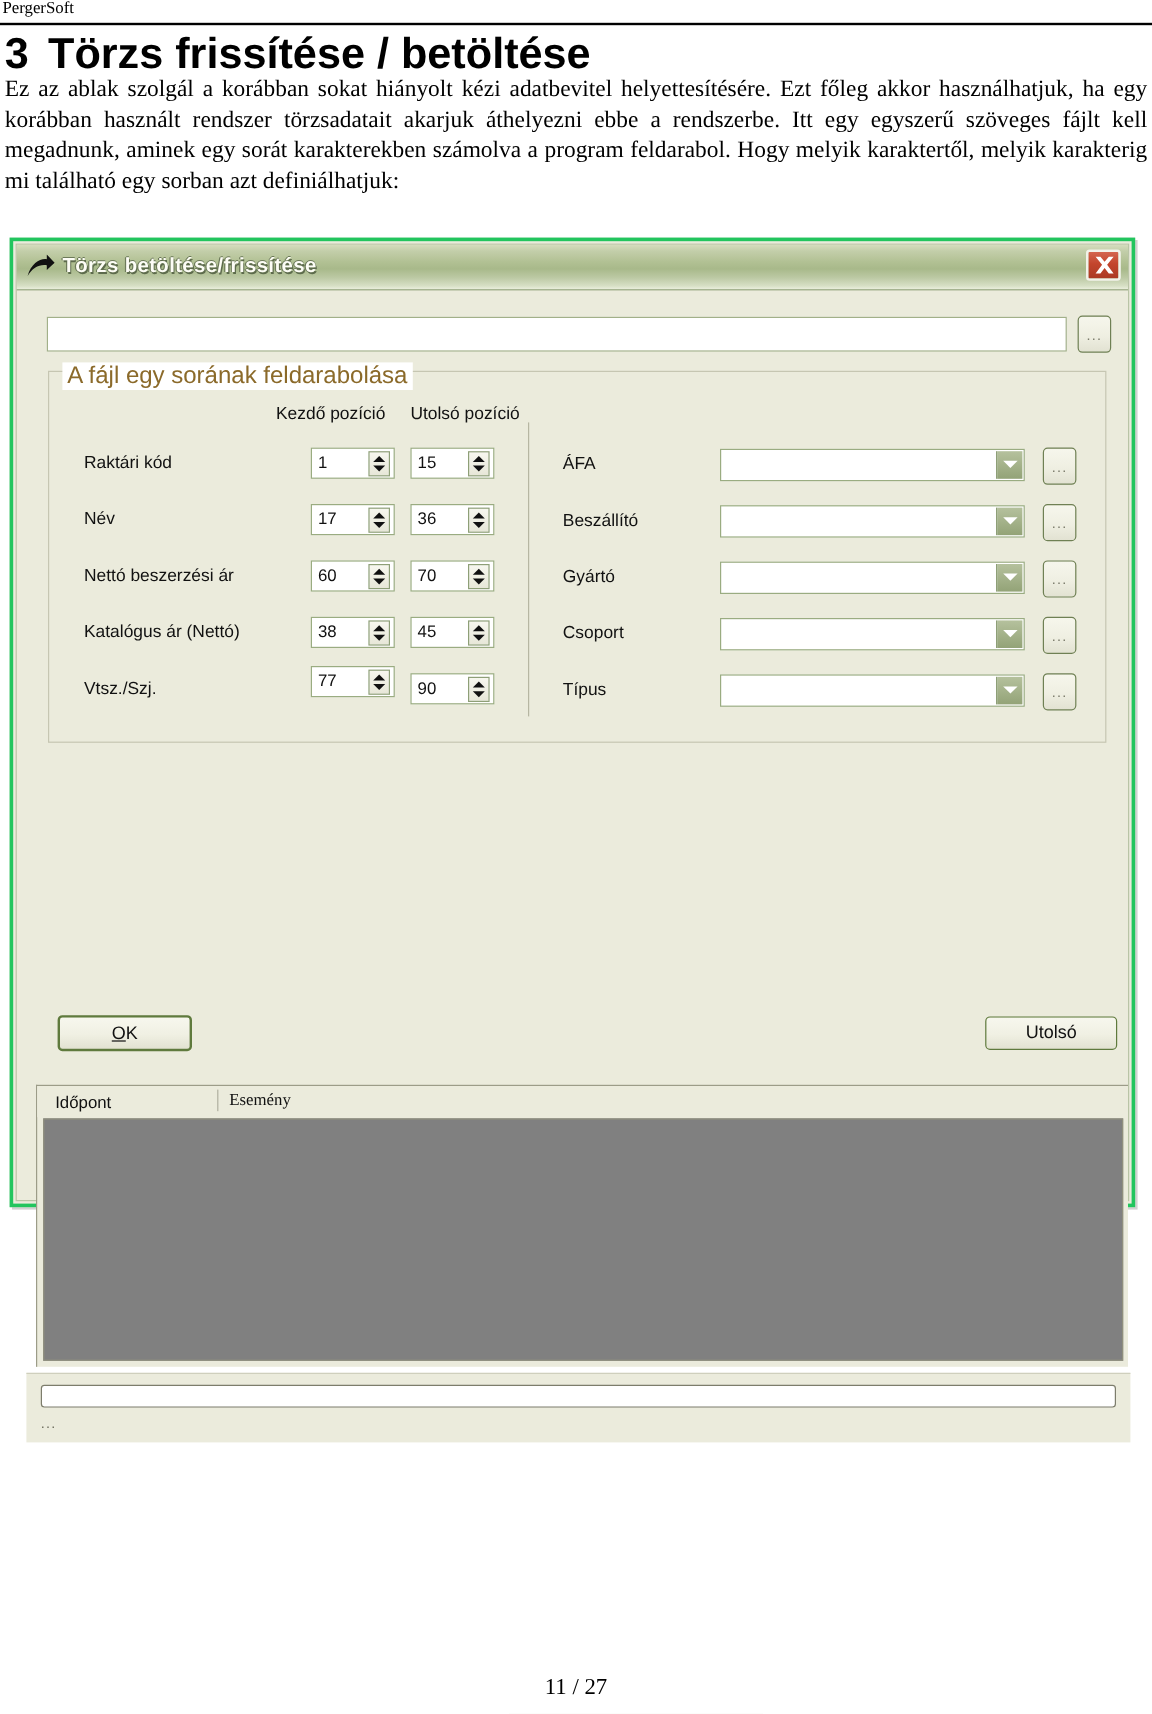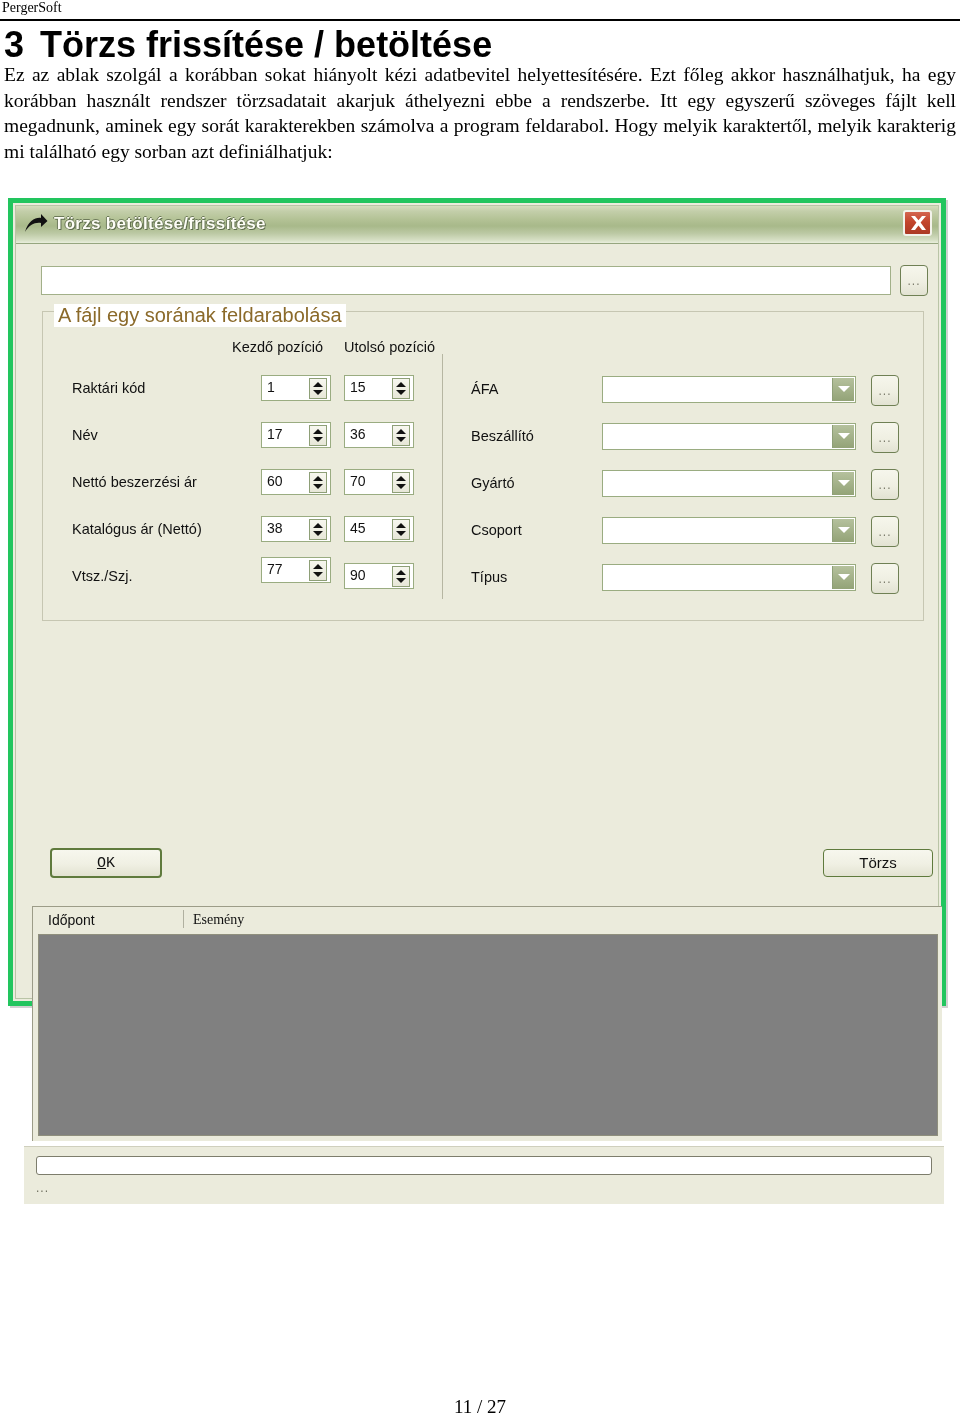--- a/index.html
+++ b/index.html
@@ -62,21 +62,21 @@
     text-justify: inter-word;
   }
 
   
   .dialog {
     position: absolute;
     left: 8px; top: 198px;
     width: 938px;
     height: 808px;
     box-sizing: border-box;
-    border: 5px solid #22c55e;
+    border: 3px solid #22c55e;
     background: #ebebdc;
     box-shadow: 2px 2px 0 rgba(0,0,0,0.18);
   }
   .dialog-inner {
     position:absolute;
     left:2px; top:2px; right:2px; bottom:2px;
     border:1px solid #b9c4a6;
     background:#ebebdc;
     box-sizing:border-box;
   }
@@ -263,21 +263,20 @@
     border-radius: 4px;
     box-sizing: border-box;
     cursor: pointer;
     background: linear-gradient(to bottom,#f7f7ee 0%, #f0f0e3 55%, #e2e2d1 100%);
   }
   #ok-button {
     left: 34px; top: 642px;
     width: 112px; height: 30px;
     line-height: 28px;
     border: 2px solid #5f7a3d;
-    font-family: Liberation Mono, monospace;
   }
   #ok-button .u { text-decoration: underline; }
   #close-button {
     left: 807px; top: 643px;
     width: 110px; height: 28px;
     line-height: 26px;
     border: 1px solid #5f7a3d;
   }
 
   
@@ -525,21 +524,21 @@
           <i class="chev"></i>
         </span>
   </div>
   <span class="ellipsis-btn" style="left:855px; top:357px;">
     <span class="dots">...</span>
   </span>
 
   <div class="btn" id="ok-button">
     <span class="u">O</span><span>K</span>
   </div>
-  <div class="btn" id="close-button">Törzs</div>
+  <div class="btn" id="close-button">Utolsó</div>
 
   <div class="log-panel">
     <div class="log-header">
       <span class="log-col" id="log-col-time">Időpont</span>
       <span class="log-col-sep"></span>
       <span class="log-col" id="log-col-event">Esemény</span>
     </div>
     <div class="log-body"></div>
   </div>
 

